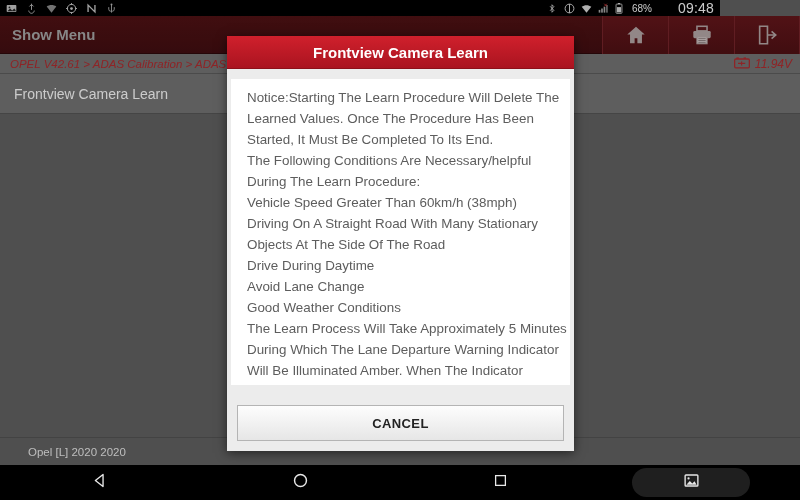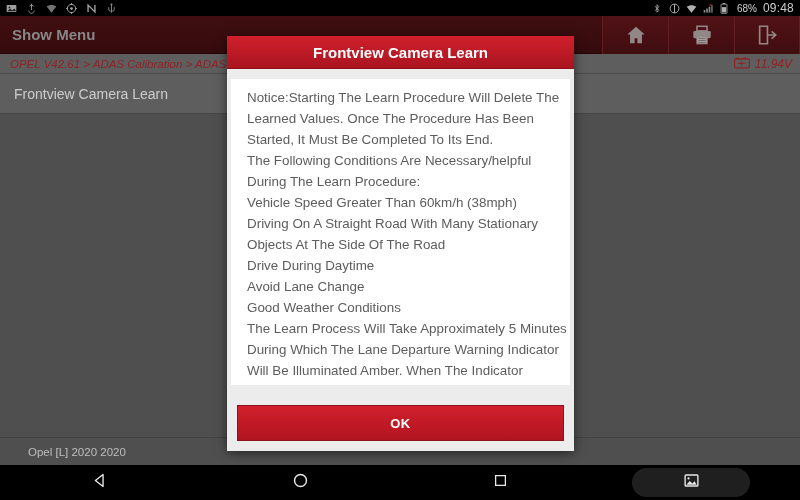--- a/index.html
+++ b/index.html
@@ -5,29 +5,29 @@
   * { margin:0; padding:0; box-sizing:border-box; }
   html,body { width:800px; height:500px; overflow:hidden; }
   body {
     font-family:"Liberation Sans", sans-serif;
     background:#5a5a5a;
     position:relative;
   }
 
   
   .statusbar{
-    position:absolute; left:0; top:0; width:800px; height:16px;
+    position:absolute; left:0; top:0; width:720px; height:16px;
     background:#000; display:flex; align-items:center;
     padding:0 6px; color:#cfcfcf;
   }
   .sb-left{ display:flex; align-items:center; gap:9px; flex:1; }
   .sb-right{ display:flex; align-items:center; gap:6px; }
   .sb-ico{ display:inline-block; width:11px; height:11px; opacity:.85; }
   .sb-ico svg{ display:block; }
-  .sb-text{ font-size:12px; color:#e6e6e6; letter-spacing:.2px; }
+  .sb-text{ font-size:14px; color:#e6e6e6; letter-spacing:.2px;margin-left:20px; }
   .sb-pct{ font-size:10px; color:#e6e6e6; }
 
   
   .appbar{
     position:absolute; left:0; top:16px; width:800px; height:38px;
     background:linear-gradient(#4a1013,#3d0d10);
     border-bottom:1px solid #2b090b;
     display:flex; align-items:center;
   }
   .showmenu{
@@ -274,21 +274,21 @@
     <p>Notice:Starting The Learn Procedure Will Delete The Learned Values. Once The Procedure Has Been Started, It Must Be Completed To Its End.
 The Following Conditions Are Necessary/helpful During The Learn Procedure:
 Vehicle Speed Greater Than 60km/h (38mph)
 Driving On A Straight Road With Many Stationary Objects At The Side Of The Road
 Drive During Daytime
 Avoid Lane Change
 Good Weather Conditions
 The Learn Process Will Take Approximately 5 Minutes During Which The Lane Departure Warning Indicator Will Be Illuminated Amber. When The Indicator Changes To Green, The Process Is Completed.</p>
   </div>
   <div class="dlg-actions">
-    <div class="btn btn-ok">OK</div>
+    <div class="btn btn-cancel">CANCEL</div>
   </div>
 </div>
 
 <div class="navbar">
   <div class="navbtn">
     <span>
       <svg width="17" height="17" viewBox="0 0 20 20">
           <path d="M13 3L4 10l9 7z" fill="none" stroke="#e8e8e8" stroke-width="1.6" stroke-linejoin="round"></path>
         </svg>
     </span>

